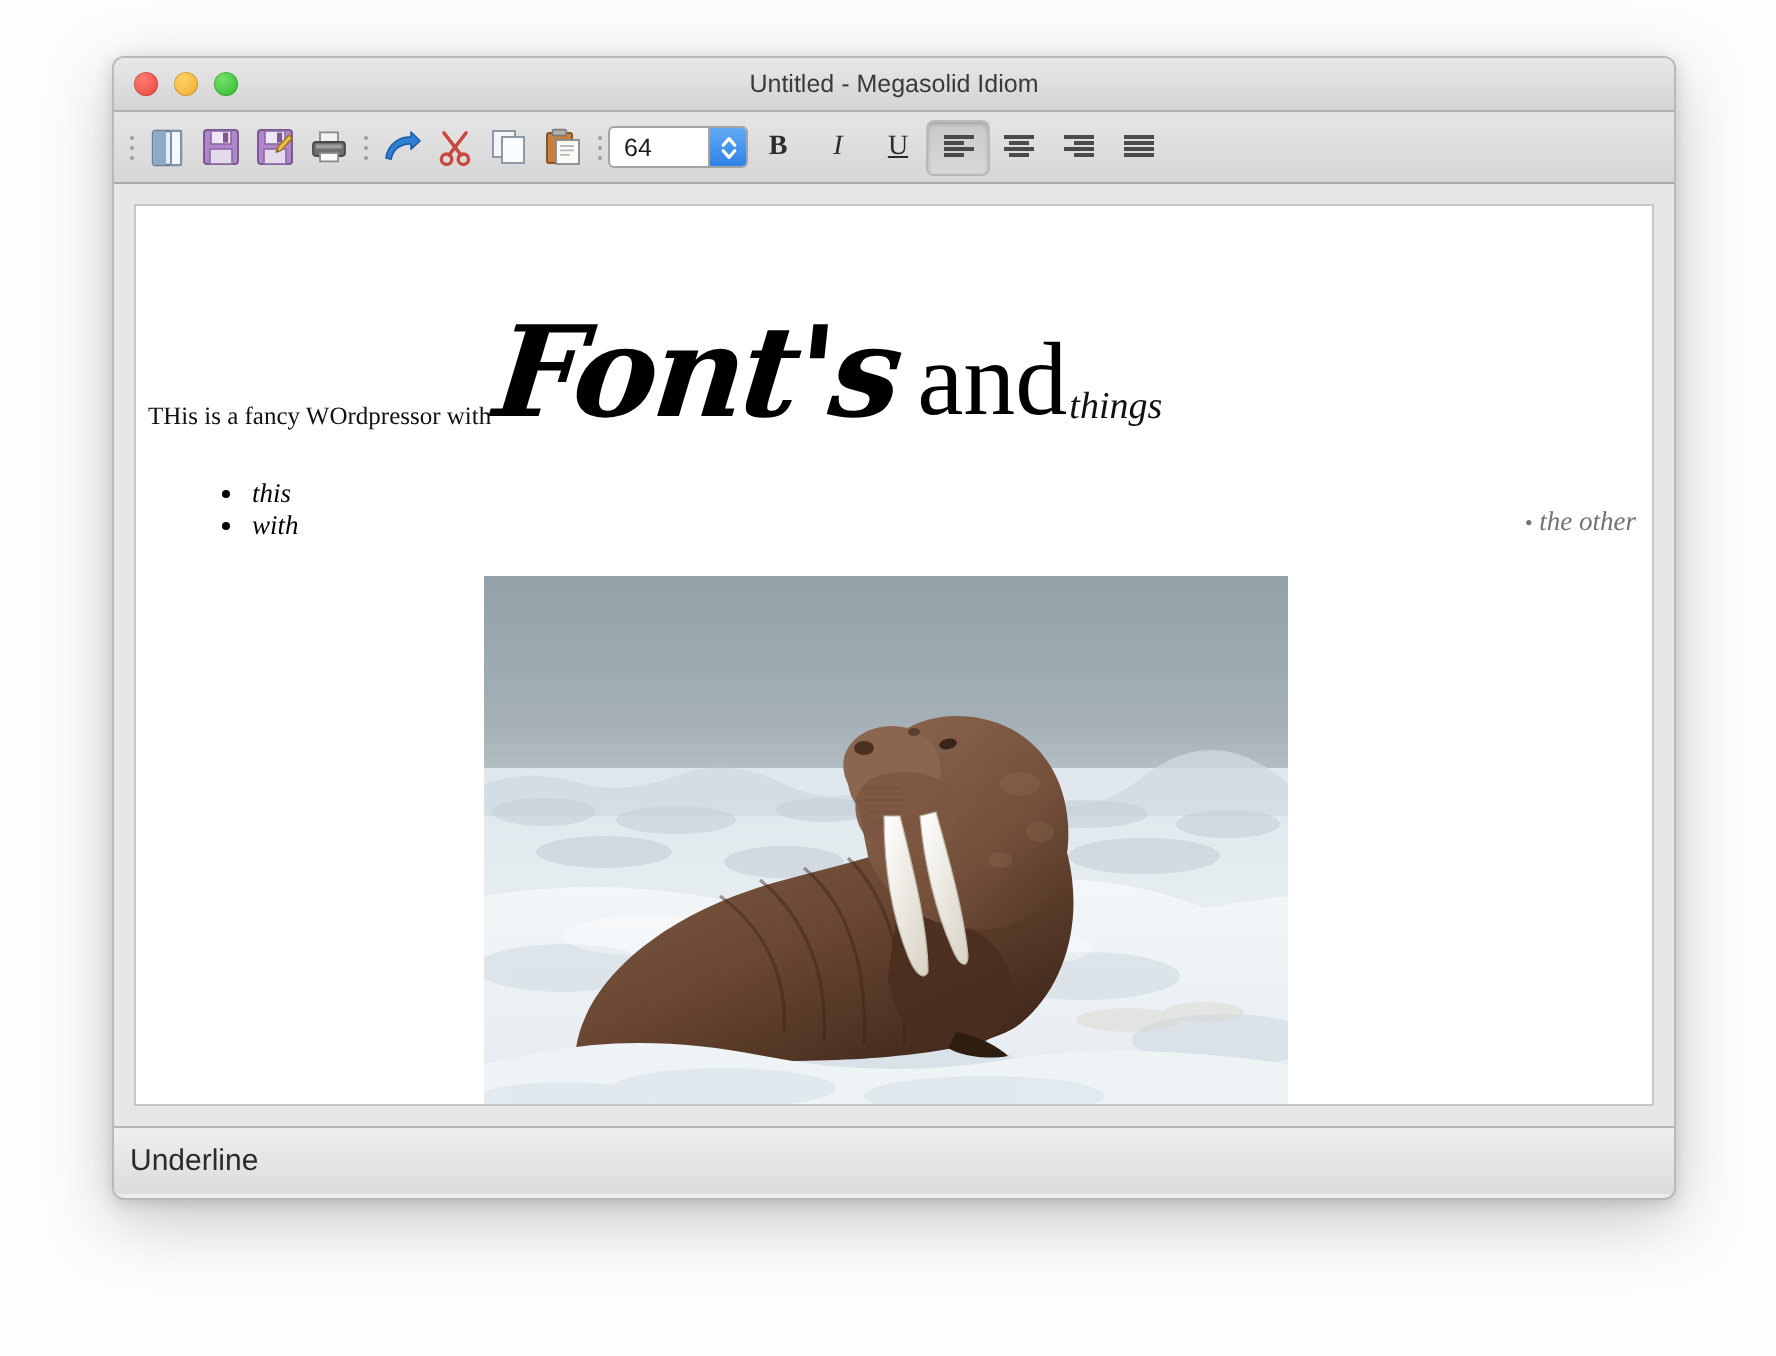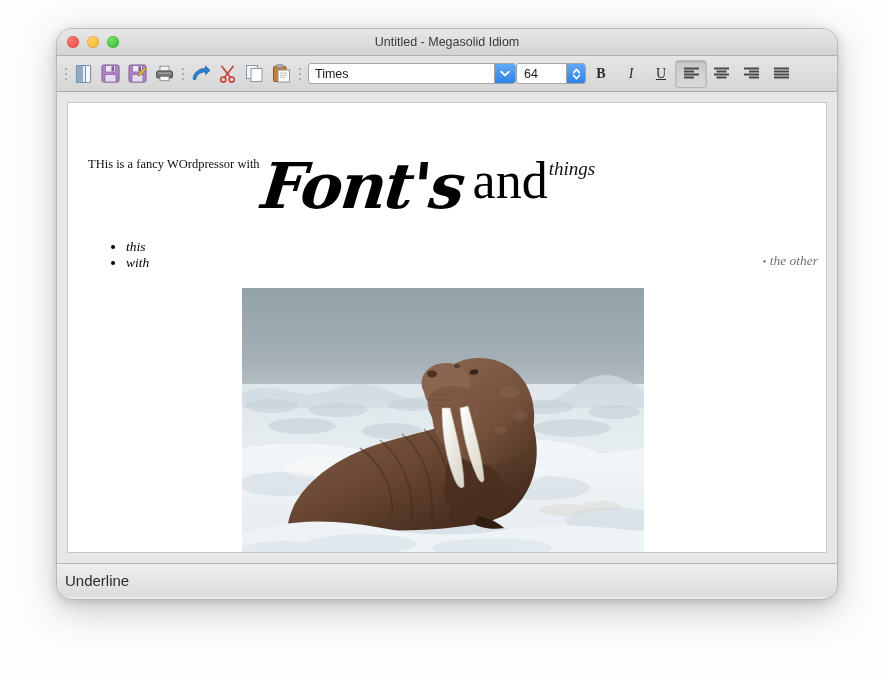--- a/index.html
+++ b/index.html
@@ -19,21 +19,21 @@
     background: #fdfdfd;
   }
 
   
   .window {
     position: absolute;
     left: 56px;
     top: 28px;
     width: 780px;
     height: 570px;
-    border-radius: 16px;
+    border-radius: 6px;
     background: #ececec;
     box-shadow: 0 10px 34px rgba(120,120,125,0.40),
                 0 2px 8px rgba(120,120,125,0.30);
     overflow: hidden;
     border: 1px solid #b9b9b9;
   }
 
   
   .titlebar {
     position: relative;
@@ -210,25 +210,25 @@
     height: 100%;
     background: #ffffff;
     border: 1px solid #c6c6c6;
     box-sizing: border-box;
     overflow: hidden;
   }
 
   
   .headline {
     position: absolute;
-    left: 20px;
+    left: 6px;
     top: 55px;
     right: 10px;
     display: flex;
-    align-items: flex-start;
+    align-items: flex-end;
     white-space: nowrap;
   }
   .t-small {
     font-family: "Liberation Serif", serif;
     font-size: 12.5px;
     color: #111;
     line-height: 1;
   }
   .t-script {
     font-family: "DejaVu Serif", serif;
@@ -410,28 +410,20 @@
           <path d="M8 9 H15 M8 11.2 H15 M8 13.4 H13" stroke="#b9b9b9" stroke-width="0.9"></path>
         </svg>
       </div>
 
       <div class="grip">
           <i></i>
           <i></i>
           <i></i>
         </div>
 
-      <div class="fontfield">
-        <div class="val">Times</div>
-        <div class="dropbtn">
-          <svg width="10" height="7" viewBox="0 0 10 7">
-            <path d="M1.2 1.8 L5 5.4 L8.8 1.8" fill="none" stroke="#ffffff" stroke-width="1.9" stroke-linecap="round" stroke-linejoin="round"></path>
-          </svg>
-        </div>
-      </div>
 
       <div class="sizefield">
         <div class="val">64</div>
         <div class="stepbtn">
           <svg width="9" height="14" viewBox="0 0 9 14">
             <path d="M1.6 5.6 L4.5 2.3 L7.4 5.6" fill="none" stroke="#fff" stroke-width="1.6" stroke-linecap="round" stroke-linejoin="round"></path>
             <path d="M1.6 8.4 L4.5 11.7 L7.4 8.4" fill="none" stroke="#fff" stroke-width="1.6" stroke-linecap="round" stroke-linejoin="round"></path>
           </svg>
         </div>
       </div>

